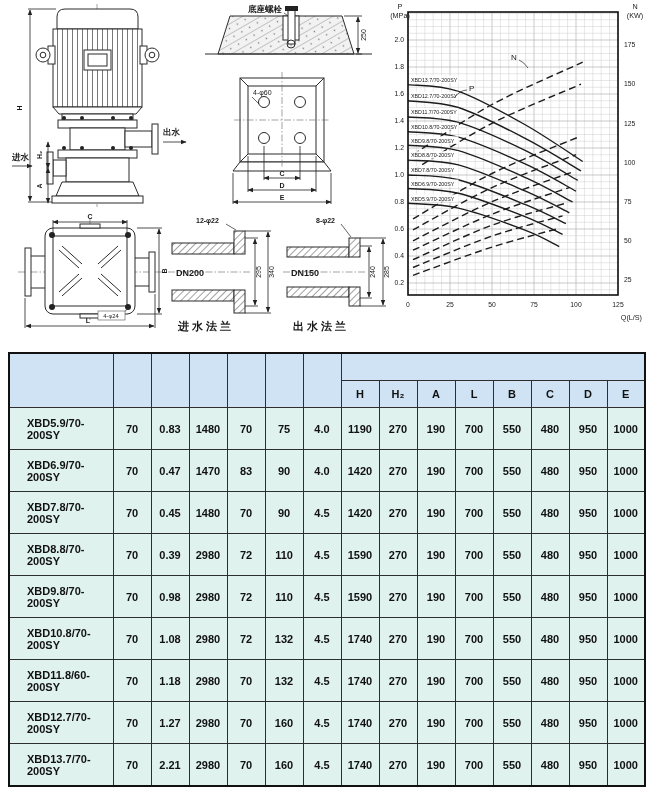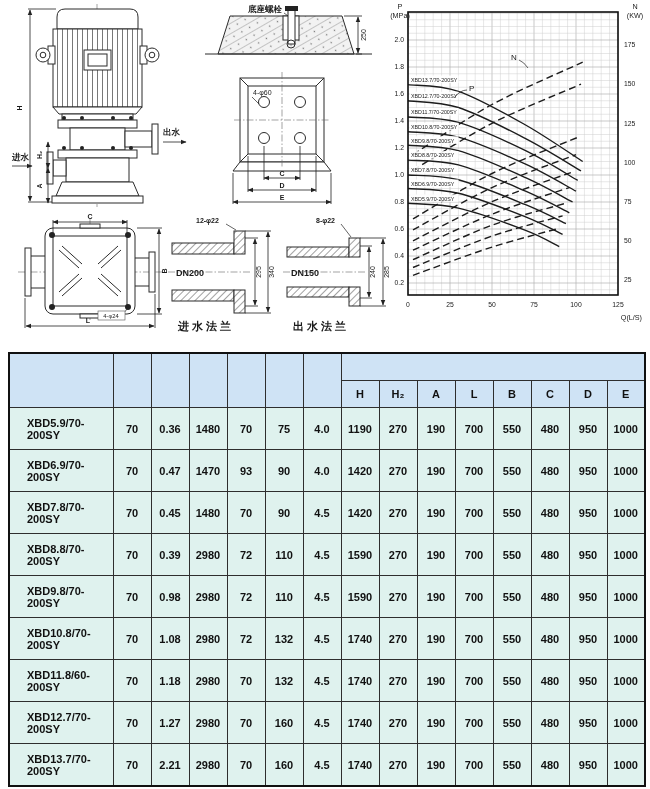--- a/index.html
+++ b/index.html
@@ -428,40 +428,40 @@
           <th>B</th>
           <th>C</th>
           <th>D</th>
           <th>E</th>
         </tr>
       </thead>
     <tbody>
         <tr>
           <td class="model">XBD5.9/70-200SY</td>
           <td class="num">70</td>
-          <td class="num">0.36</td>
+          <td class="num">0.83</td>
           <td class="num">1480</td>
           <td class="num">70</td>
           <td class="num">75</td>
           <td class="num">4.0</td>
           <td class="num">1190</td>
           <td class="num">270</td>
           <td class="num">190</td>
           <td class="num">700</td>
           <td class="num">550</td>
           <td class="num">480</td>
           <td class="num">950</td>
           <td class="num">1000</td>
         </tr>
         <tr>
           <td class="model">XBD6.9/70-200SY</td>
           <td class="num">70</td>
           <td class="num">0.47</td>
           <td class="num">1470</td>
-          <td class="num">93</td>
+          <td class="num">83</td>
           <td class="num">90</td>
           <td class="num">4.0</td>
           <td class="num">1420</td>
           <td class="num">270</td>
           <td class="num">190</td>
           <td class="num">700</td>
           <td class="num">550</td>
           <td class="num">480</td>
           <td class="num">950</td>
           <td class="num">1000</td>

